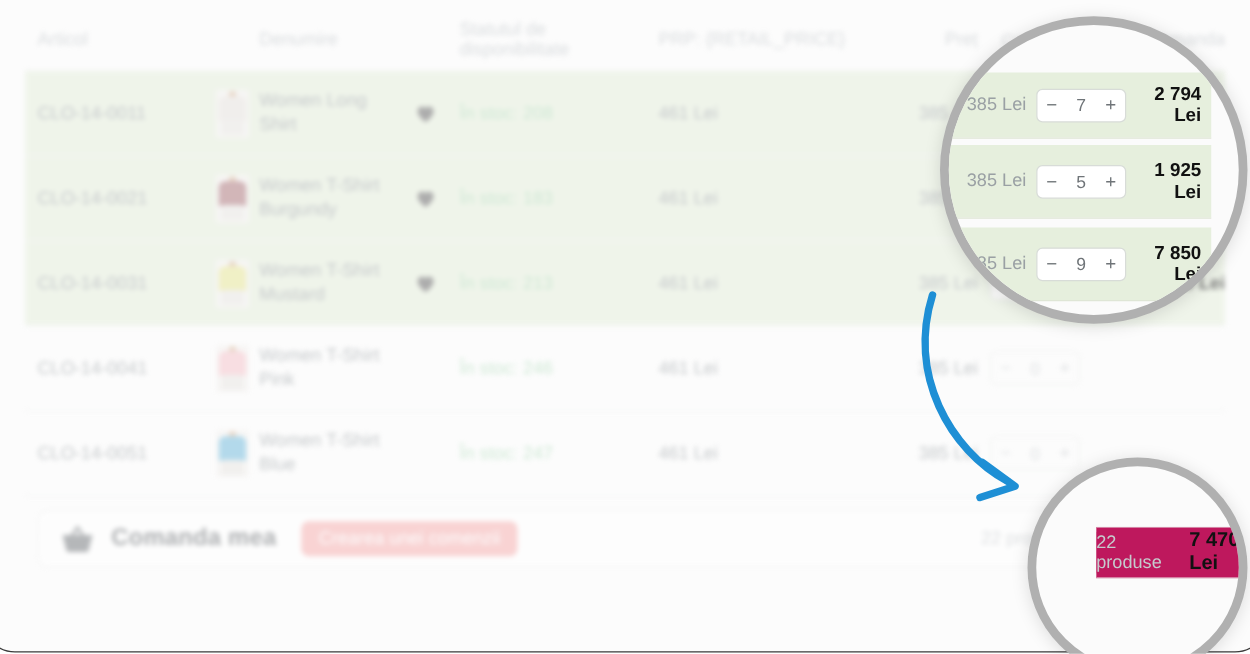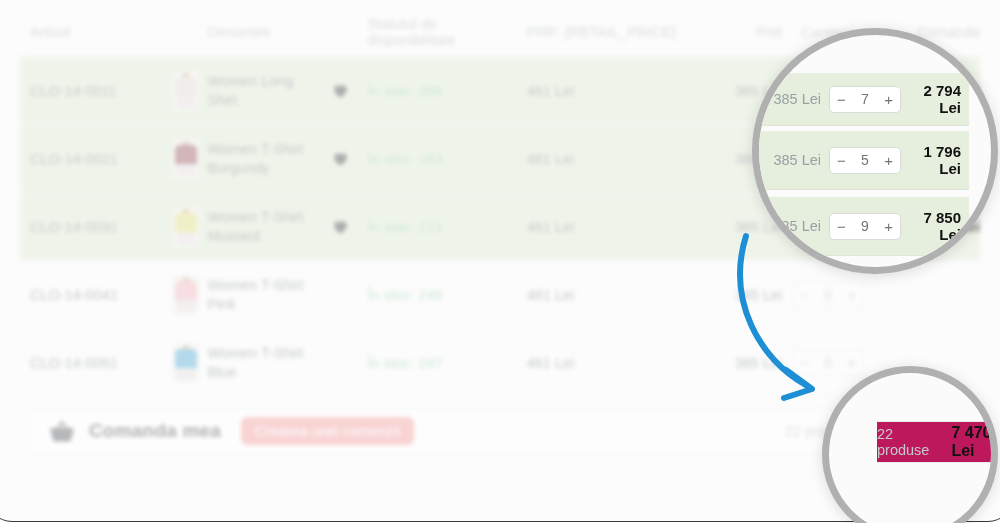--- a/index.html
+++ b/index.html
@@ -130,21 +130,21 @@
     overflow: hidden;
     background: #fbfbfb;
     box-shadow: 0 2px 14px rgba(0,0,0,.13);
   }
   .lens .inner {
     position: absolute;
     width: 1000px; height: 523px;
     transform-origin: 0 0;
   }
 
-  .lens-a { left: 752px; top: 28px; width: 246px; height: 246px; }
+  .lens-a { left: 752px; top: 13px; width: 246px; height: 246px; }
   .lens-a .inner { left: 0; top: 0; transform: translate(-745px, -18px) scale(1.0); }
 
   .lens-b { left: 822px; top: 366px; width: 176px; height: 176px; }
   .lens-b .inner { transform: translate(-818px, -362px) scale(1.0); }
 
   
   .sharp { position: absolute; left: 0; top: 0; width: 1000px; height: 523px; }
   .sharp-row {
     position: absolute; left: 745px; width: 210px;
     background: #e6efdd;
@@ -388,21 +388,21 @@
           <div class="sharp-sep" style="top: 108px;"></div>
           <div class="sharp-row" style="top: 114px; height: 58px;">
             <div class="p">385 Lei</div>
             <div class="q">
               <span class="stepper">
                 <span class="sg">−</span>
                 <span class="val">5</span>
                 <span class="sg">+</span>
               </span>
             </div>
-            <div class="s">1 796 Lei</div>
+            <div class="s">1 925 Lei</div>
           </div>
           <div class="sharp-sep" style="top: 172px;"></div>
           <div class="sharp-row" style="top: 180px; height: 58px;">
             <div class="p">385 Lei</div>
             <div class="q">
               <span class="stepper">
                 <span class="sg">−</span>
                 <span class="val">9</span>
                 <span class="sg">+</span>
               </span>

